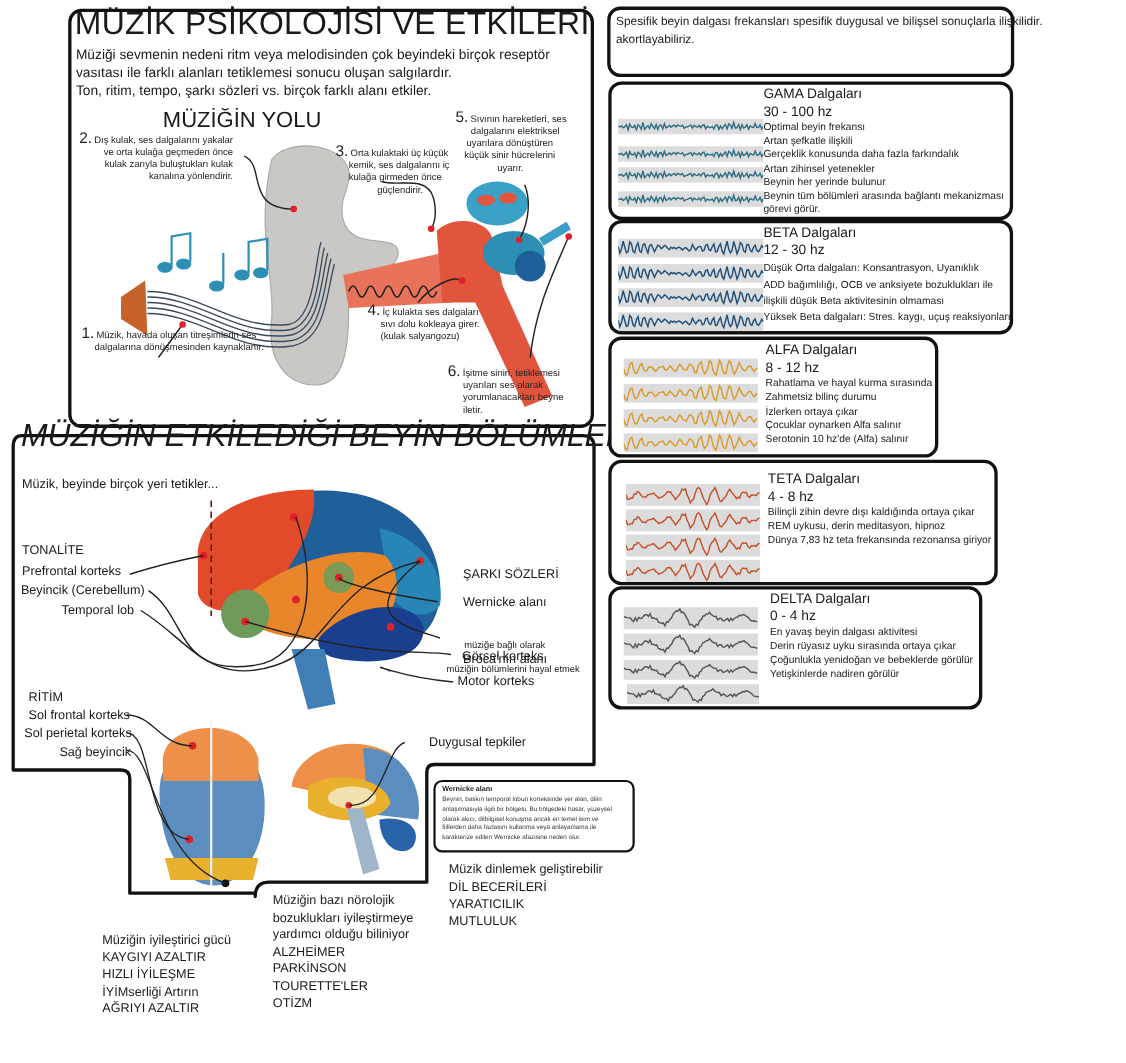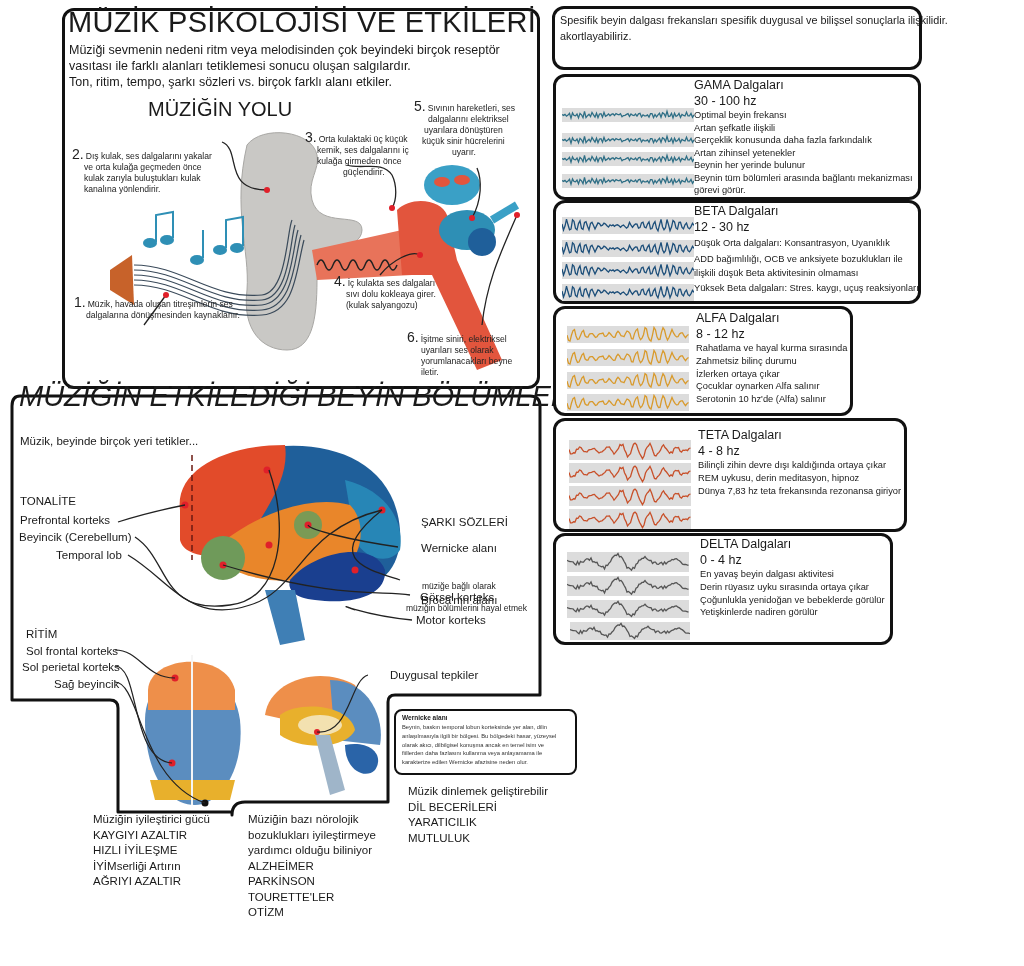--- a/index.html
+++ b/index.html
@@ -78,21 +78,21 @@
   <g fill="#e0202a">
     <circle cx="205" cy="90" r="3"></circle>
       <circle cx="330" cy="108" r="3"></circle>
       <circle cx="410" cy="118" r="3"></circle>
     <circle cx="104" cy="195" r="3"></circle>
       <circle cx="358" cy="155" r="3"></circle>
       <circle cx="455" cy="115" r="3"></circle>
   </g>
 </svg>
 
-<div class="step" style="left:72px;top:149px;">
+<div class="step" style="left:72px;top:120px;text-align:right;">
   <div><b>2.</b><span>Dış kulak, ses dalgalarını yakalar</span></div>
   <div style="padding-left:12px">ve orta kulağa geçmeden önce</div>
   <div style="padding-left:12px">kulak zarıyla buluştukları kulak</div>
   <div style="padding-left:12px">kanalına yönlendirir.</div>
 </div>
 <div class="step" style="left:305px;top:132px;">
   <div><b>3.</b><span>Orta kulaktaki üç küçük</span></div>
   <div style="padding-left:12px">kemik, ses dalgalarını iç</div>
   <div style="padding-left:12px">kulağa girmeden önce</div>
   <div style="padding-left:38px">güçlendirir.</div>
@@ -107,21 +107,21 @@
 <div class="step" style="left:74px;top:297px;">
   <div><b>1.</b><span>Müzik, havada oluşan titreşimlerin ses</span></div>
   <div style="padding-left:12px">dalgalarına dönüşmesinden kaynaklanır.</div>
 </div>
 <div class="step" style="left:334px;top:276px;">
   <div><b>4.</b><span>İç kulakta ses dalgaları</span></div>
   <div style="padding-left:12px">sıvı dolu kokleaya girer.</div>
   <div style="padding-left:12px">(kulak salyangozu)</div>
 </div>
 <div class="step" style="left:407px;top:332px;">
-  <div><b>6.</b><span>İşitme siniri, elektriksel</span></div>
+  <div><b>6.</b><span>İşitme siniri, tetiklemesi</span></div>
   <div style="padding-left:14px">uyarıları ses olarak</div>
   <div style="padding-left:14px">yorumlanacakları beyne</div>
   <div style="padding-left:14px">iletir.</div>
 </div>
 
 <svg class="abs" style="left:0;top:390px;" width="560" height="450" viewBox="0 0 560 450">
   <path d="M20,6 L530,6 Q540,6 540,16 L540,305 L395,305 Q388,305 388,312 L388,412 L245,412 Q232,412 232,425 L232,422 L118,422 L118,318 Q118,310 110,310 L12,310 L12,16 Q12,6 20,6 Z" fill="none" stroke="#111" stroke-width="3" stroke-linejoin="round"></path>
 </svg>
 
 <div class="t" style="left:19px;top:380px;font-size:29px;font-style:italic;">MÜZİĞİN ETKİLEDİĞİ BEYİN BÖLÜMLERİ</div>
@@ -206,21 +206,21 @@
 <div class="box" style="left:394px;top:709px;width:183px;height:66px;border-width:2.5px;border-radius:8px;"></div>
 <div class="t" style="left:402px;top:714px;font-size:6.5px;font-weight:bold;">Wernicke alanı</div>
 <div class="abs" style="left:402px;top:723px;font-size:5.8px;line-height:8.8px;white-space:nowrap;color:#333;">
   <div>Beynin, baskın temporal lobun korteksinde yer alan, dilin</div>
   <div>anlaşılmasıyla ilgili bir bölgesi. Bu bölgedeki hasar, yüzeysel</div>
   <div>olarak akıcı, dilbilgisel konuşma ancak en temel isim ve</div>
   <div>fiillerden daha fazlasını kullanma veya anlayamama ile</div>
   <div>karakterize edilen Wernicke afazisine neden olur.</div>
 </div>
 
-<div class="list" style="left:93px;top:812px;">
+<div class="list" style="left:93px;top:848px;">
   <div>Müziğin iyileştirici gücü</div>
   <div>KAYGIYI AZALTIR</div>
   <div>HIZLI İYİLEŞME</div>
   <div>İYİMserliği Artırın</div>
   <div>AĞRIYI AZALTIR</div>
 </div>
 <div class="list" style="left:248px;top:812px;">
   <div>Müziğin bazı nörolojik</div>
   <div>bozuklukları iyileştirmeye</div>
   <div>yardımcı olduğu biliniyor</div>

